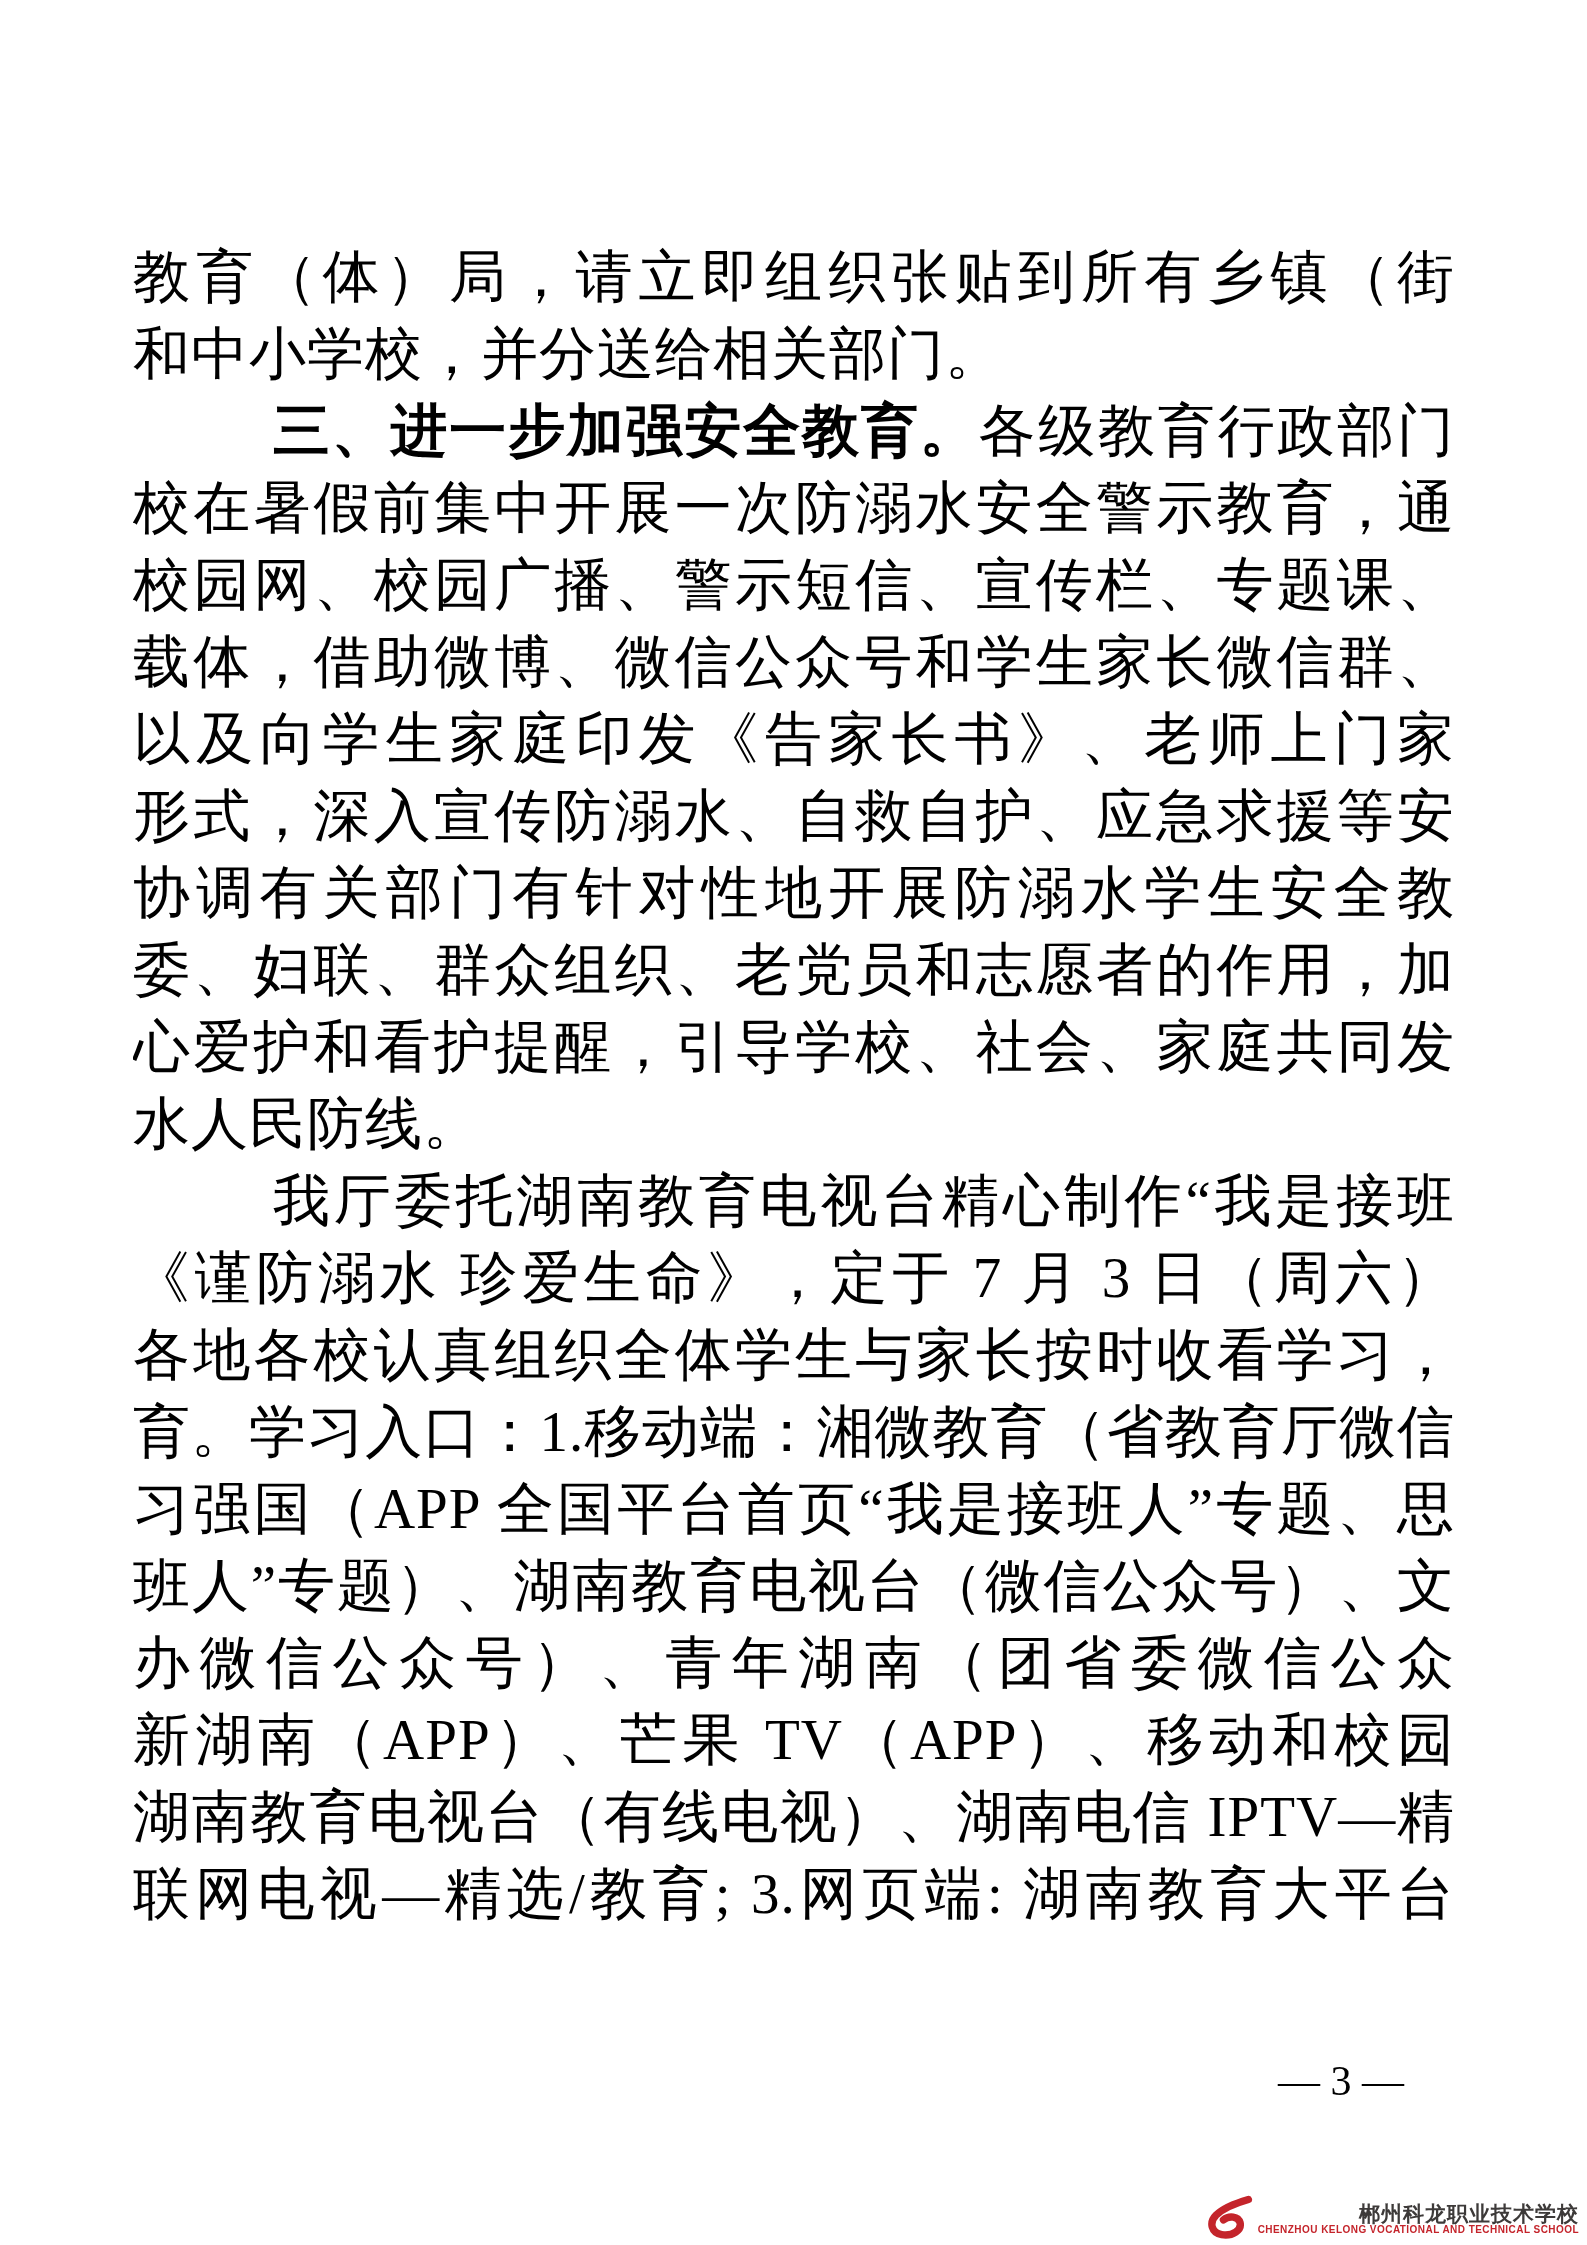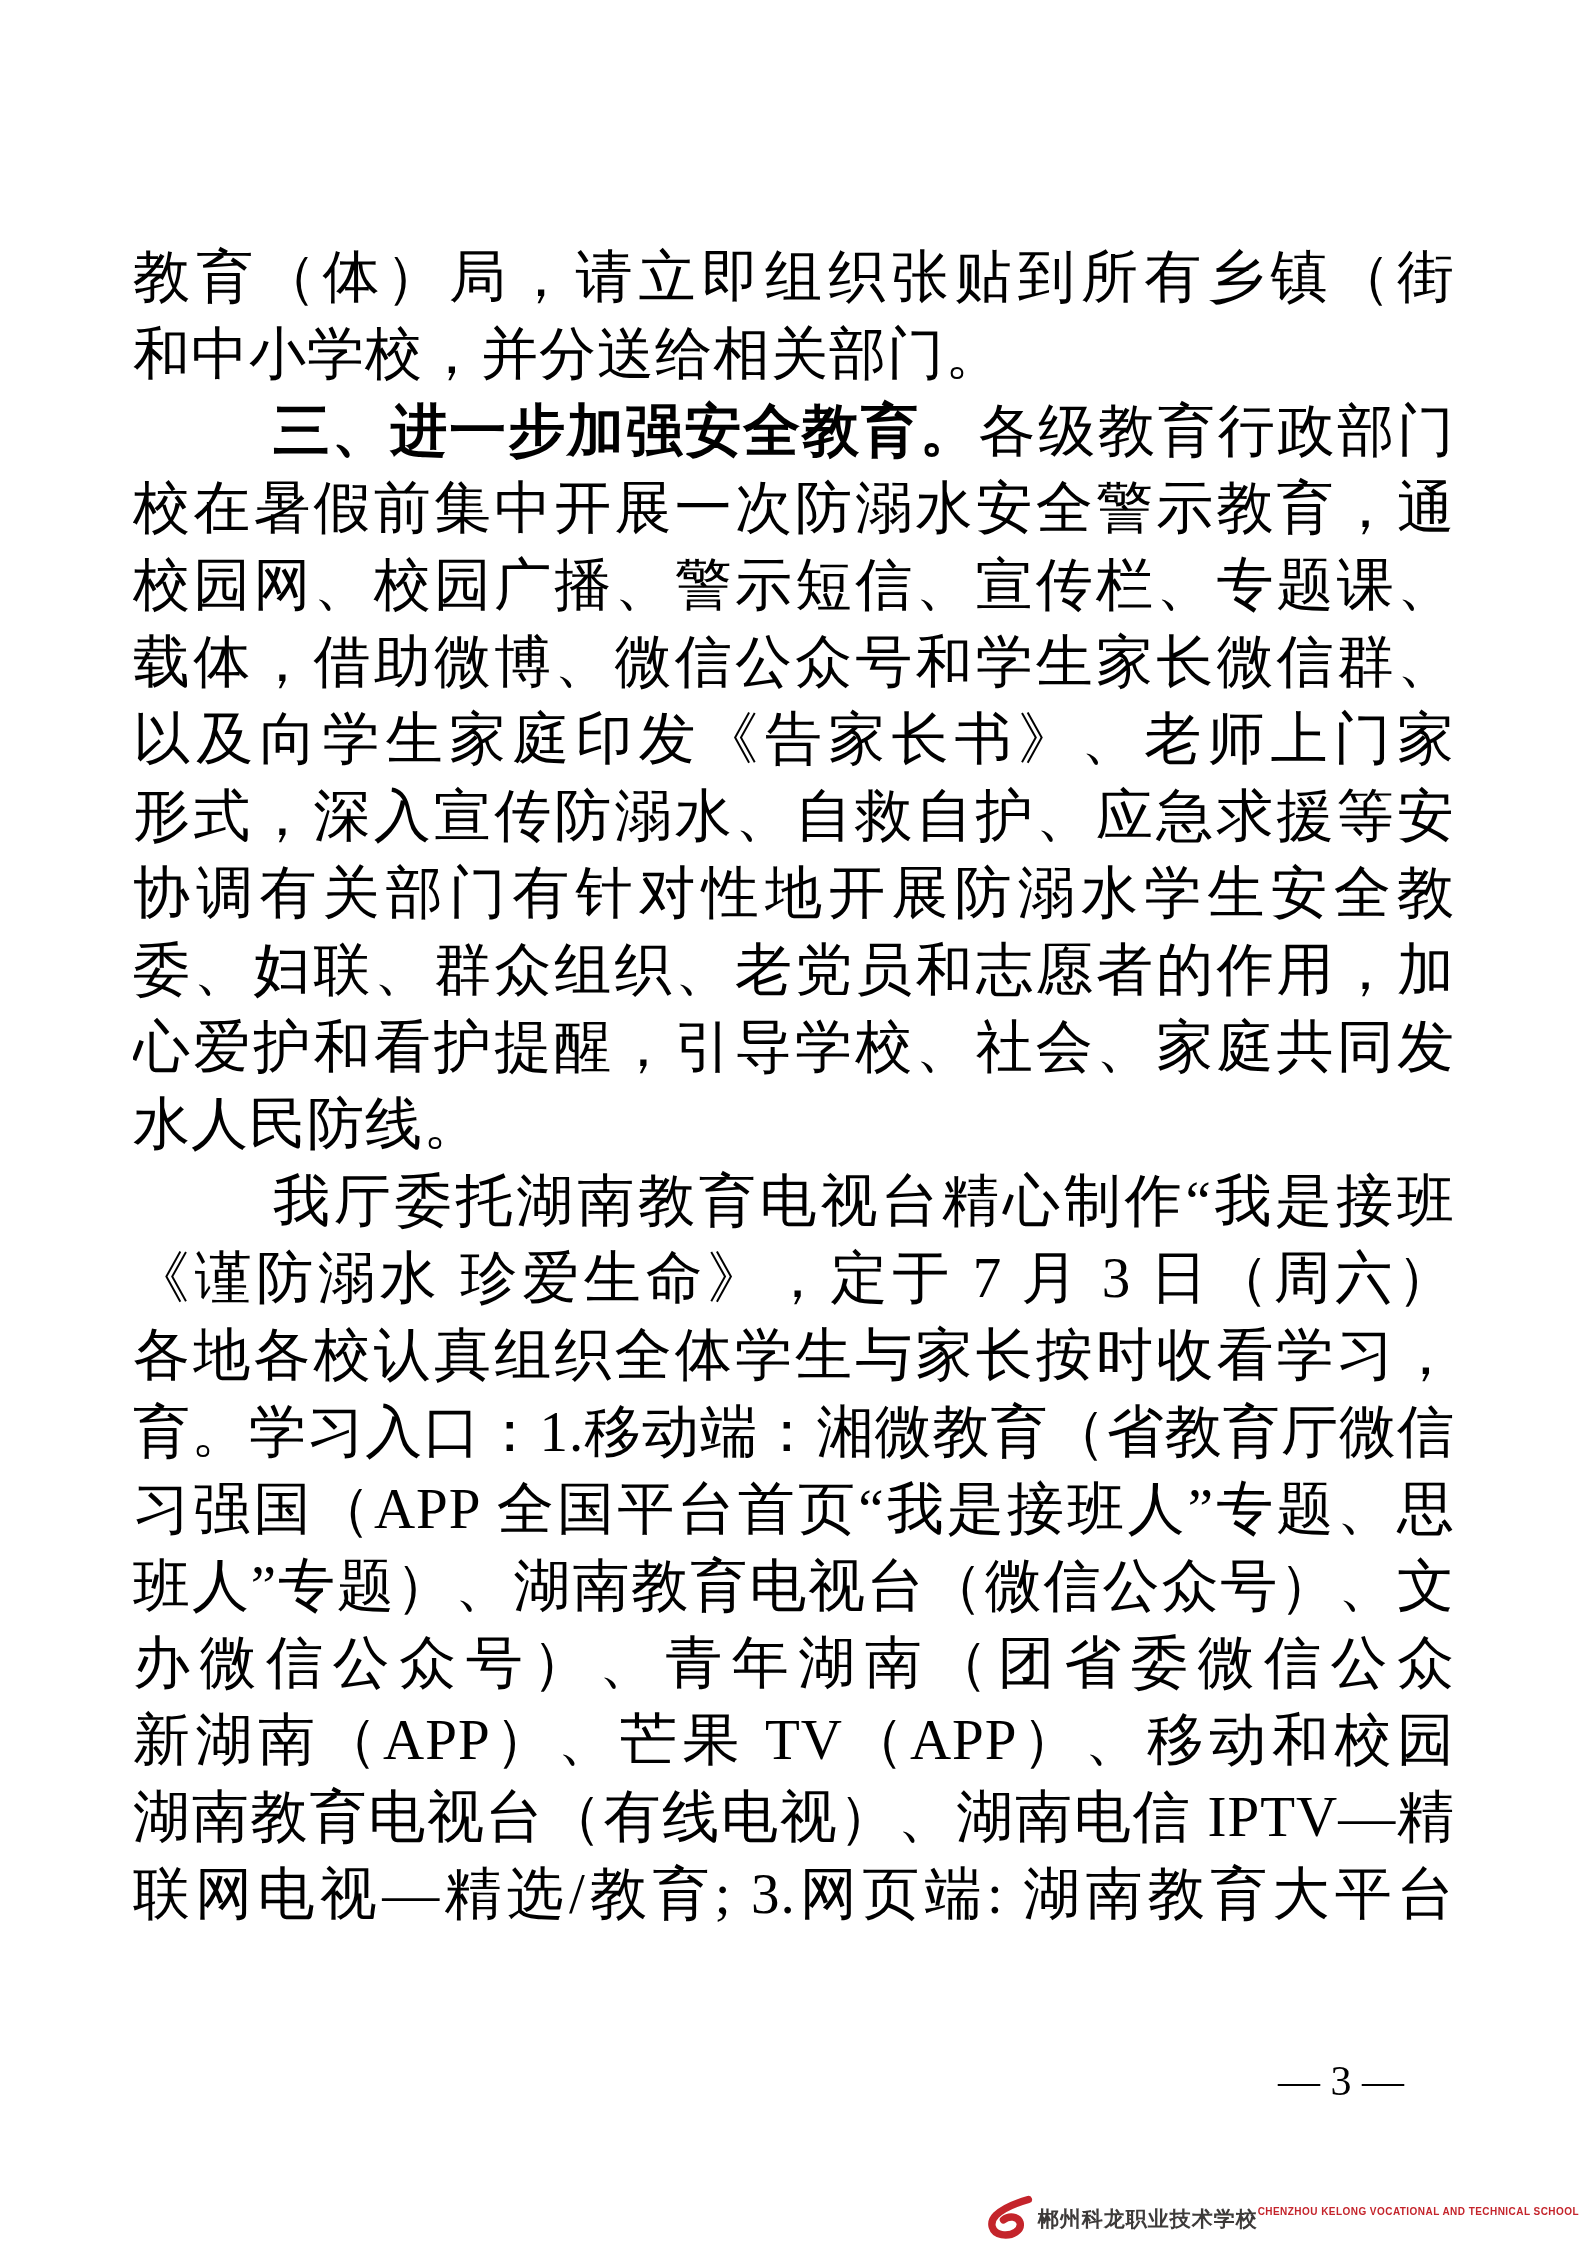--- a/index.html
+++ b/index.html
@@ -46,21 +46,21 @@
     line-height:50px;
     white-space:nowrap;
   }
   .logo {
     position:absolute;
     right:8px; bottom:4px;
     display:flex;
     align-items:center;
   }
   .logo-mark { width:48px; height:46px; margin-right:5px; flex:0 0 auto; }
-  .logo-text { display:flex; flex-direction:row;text-align:right; }
+  .logo-text { display:flex; flex-direction:column;text-align:right; }
   .logo-cn {
     font-family:"Liberation Sans","DejaVu Sans",sans-serif;
     font-weight:700;
     font-size:21px;
     line-height:23px;
     color:#3d3a39;
     letter-spacing:1px;
     white-space:nowrap;
   }
   .logo-en {

